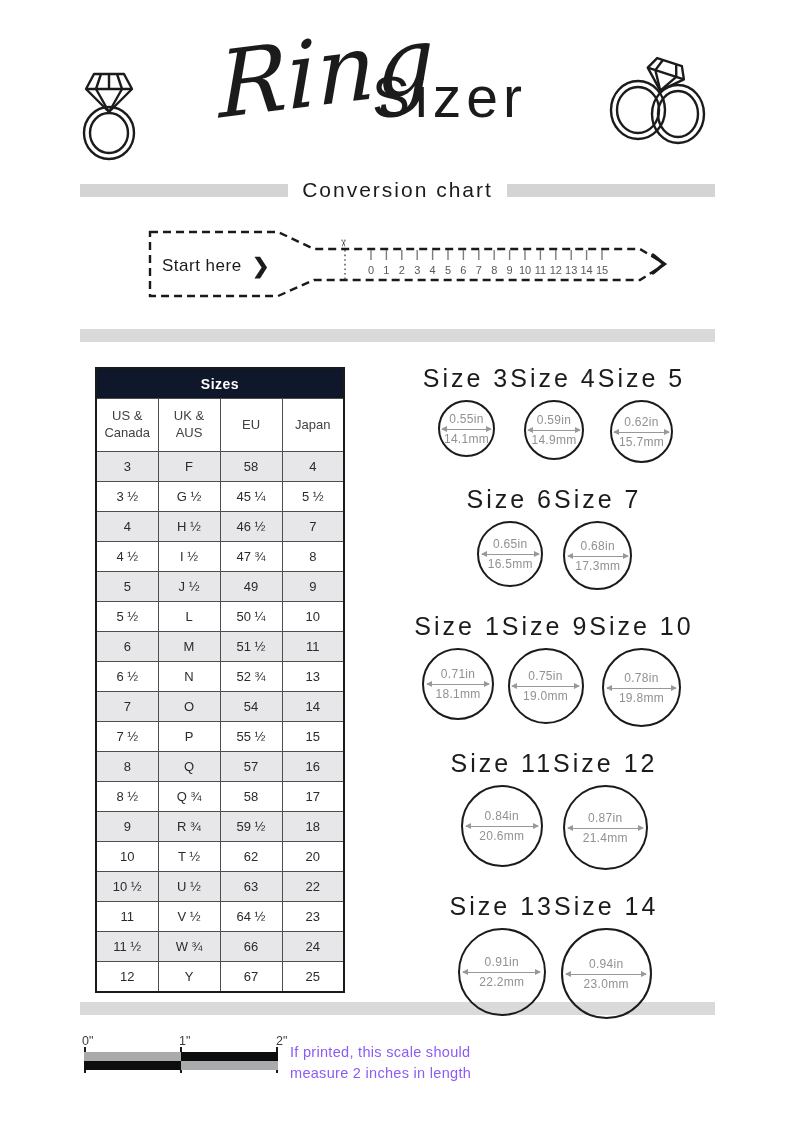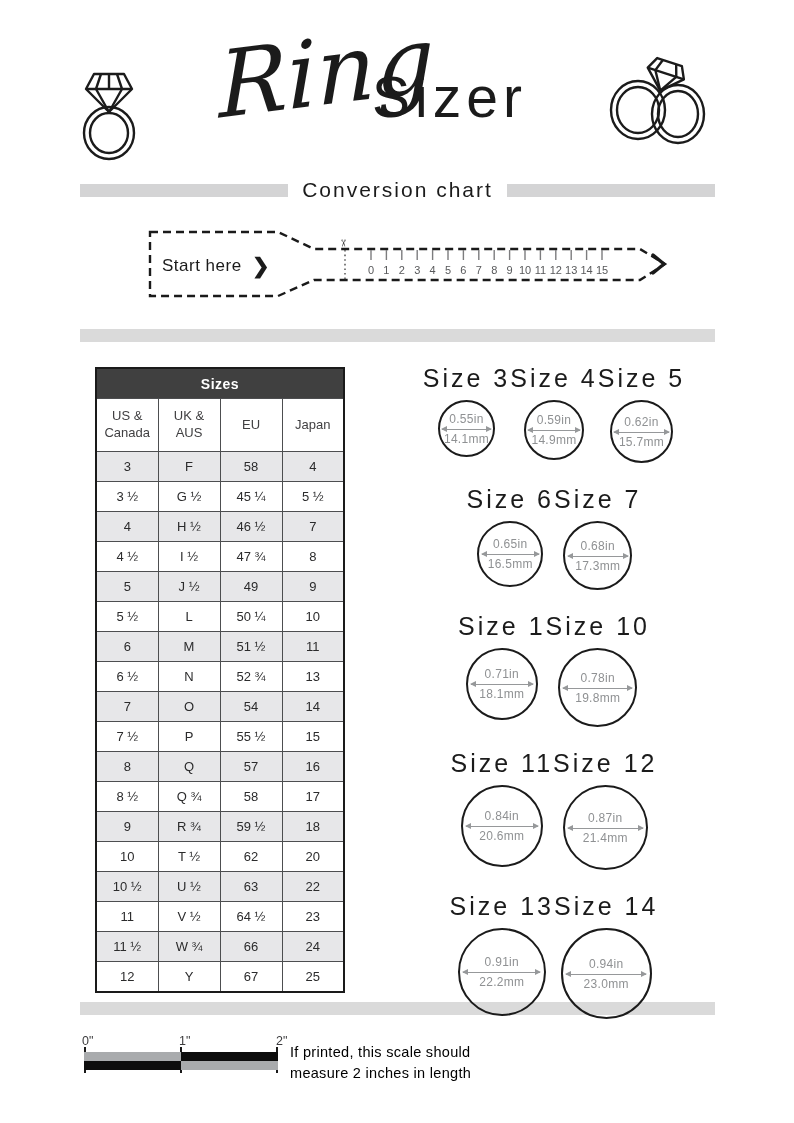--- a/index.html
+++ b/index.html
@@ -30,21 +30,21 @@
   .tip-chevron{fill:none;stroke:#1a1a1a;stroke-width:3.4;stroke-linecap:round;stroke-linejoin:round;}
 
   
   .sep{position:absolute;left:80px;width:635px;height:13px;background:#dadada;}
   .sep-top{top:329px;} .sep-bottom{top:1002px;}
 
   
   .size-table{position:absolute;left:95px;top:367px;width:250px;border-collapse:collapse;
       border:2px solid #1a1a1a;table-layout:fixed;}
   .size-table th,.size-table td{border:1px solid #4d4e50;text-align:center;}
-  .table-title{background:#404040;color:#fff;font-size:14px;font-weight:bold;height:27px;letter-spacing:.5px;}
+  .table-title{background:#0f172a;color:#fff;font-size:14px;font-weight:bold;height:27px;letter-spacing:.5px;}
   .col-header{background:#fff;color:#414042;font-size:13px;font-weight:normal;height:50px;line-height:1.3;}
   .size-table td{height:27px;font-size:13px;color:#2b2b2c;}
   .size-table tbody tr:nth-child(odd){background:#e7e7e9;}
   .size-table tbody tr:nth-child(even){background:#fff;}
 
   
   .circles-panel{position:absolute;left:352px;top:364px;width:404px;display:flex;
       flex-direction:column;gap:22px;align-items:center;}
   .circle-row{display:flex;justify-content:center;align-items:flex-start;}
   .size-item{display:flex;flex-direction:column;align-items:center;}
@@ -62,21 +62,21 @@
 
   
   .scale-area{position:absolute;left:84px;top:1034px;height:60px;}
   .scale-wrap{position:absolute;left:0;top:0;width:194px;}
   .tick-label{position:absolute;top:0;font-size:12.5px;color:#3c3c3e;}
   .tick{position:absolute;top:13px;width:1.5px;height:26px;background:#1a1a1a;}
   .bar{position:absolute;left:0;top:18px;width:194px;}
   .bar-row{display:flex;height:9px;}
   .seg{width:97px;height:9px;}
   .seg.gray{background:#a9abad;} .seg.black{background:#0d0d0d;}
-  .scale-note{position:absolute;left:206px;top:8px;font-size:14.5px;color:#000000;
+  .scale-note{position:absolute;left:206px;top:8px;font-size:14.5px;color:#8b5cf6;
       line-height:1.45;letter-spacing:.3px;white-space:nowrap;}
 </style>
 </head>
 <body>
 
 <div class="page">
 
   <svg class="ring-icon" style="left:74px;top:64px" width="70" height="98" viewBox="0 0 70 98">
     <g fill="none" stroke="#1b1b1b" stroke-width="2.4" stroke-linejoin="round">
       <polygon points="20,10 50,10 58,25 35,48 12,25"></polygon>
@@ -333,20 +333,28 @@
       <div class="circle-row">
         <div class="size-item">
           <div class="size-title">Size 1</div>
           <div class="circle" style="width: 68px; height: 68px;">
             <span class="dia-arrow"></span>
             <span class="in-label">0.71in</span>
             <span class="mm-label">18.1mm</span>
           </div>
         </div>
         <div class="size-item">
+          <div class="size-title">Size 9</div>
+          <div class="circle" style="width: 72px; height: 72px;">
+            <span class="dia-arrow"></span>
+            <span class="in-label">0.75in</span>
+            <span class="mm-label">19.0mm</span>
+          </div>
+        </div>
+        <div class="size-item">
           <div class="size-title">Size 10</div>
           <div class="circle" style="width: 75px; height: 75px;">
             <span class="dia-arrow"></span>
             <span class="in-label">0.78in</span>
             <span class="mm-label">19.8mm</span>
           </div>
         </div>
       </div>
       <div class="circle-row">
         <div class="size-item">

